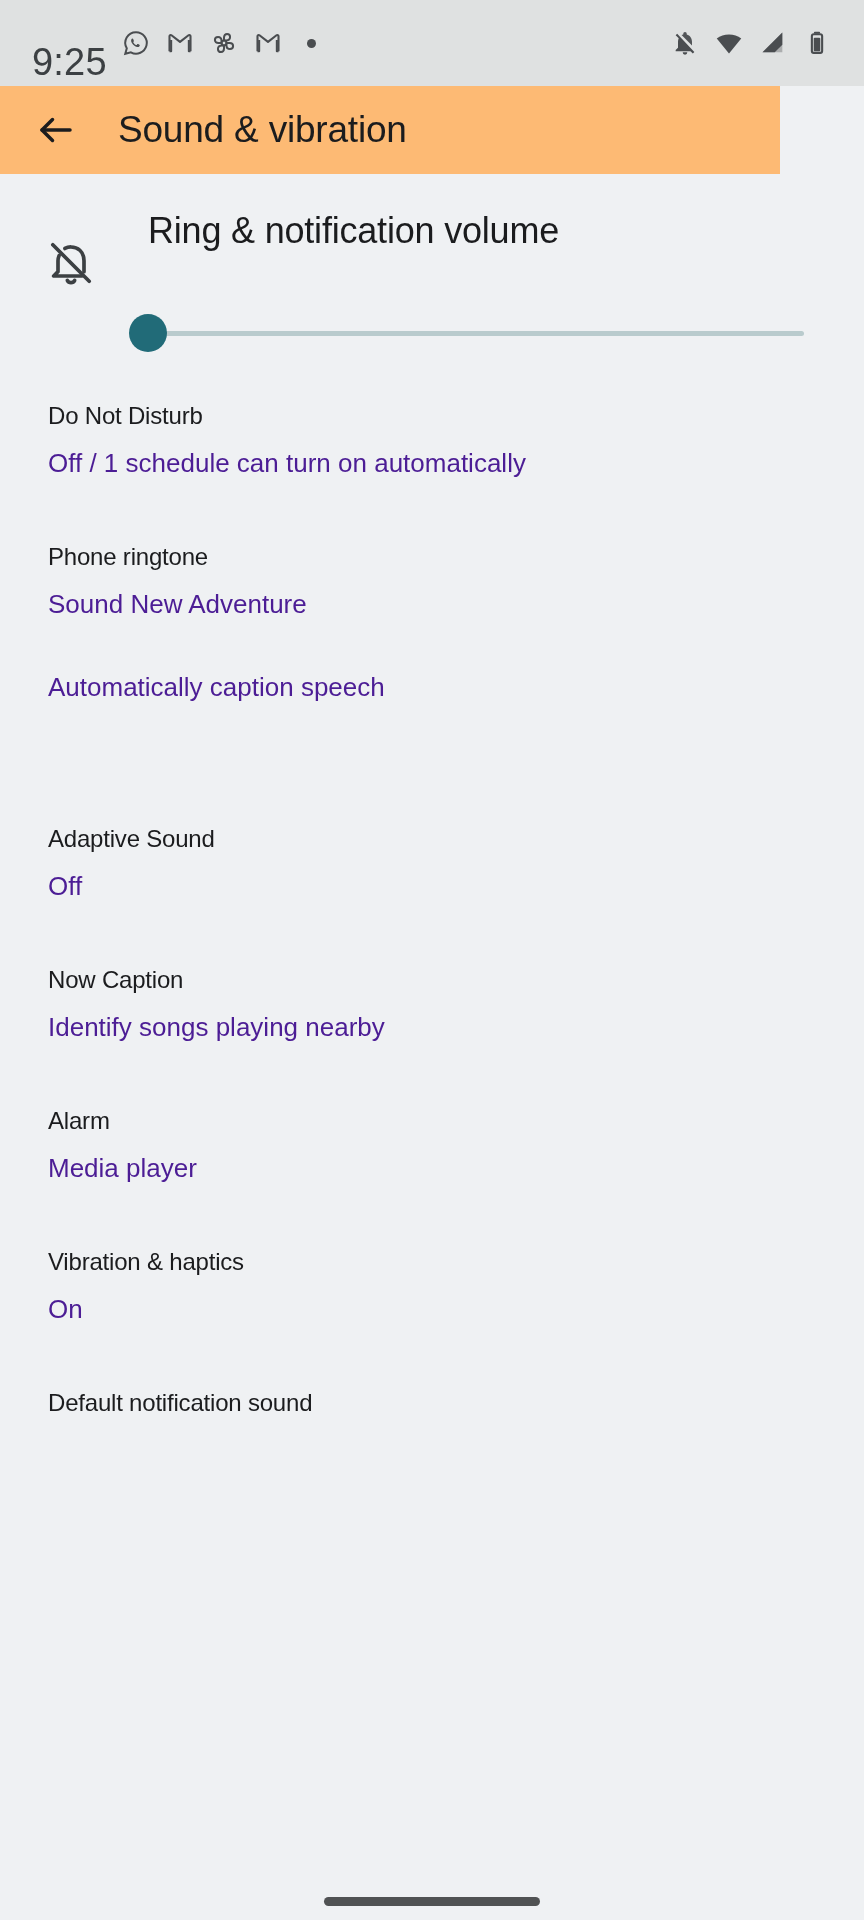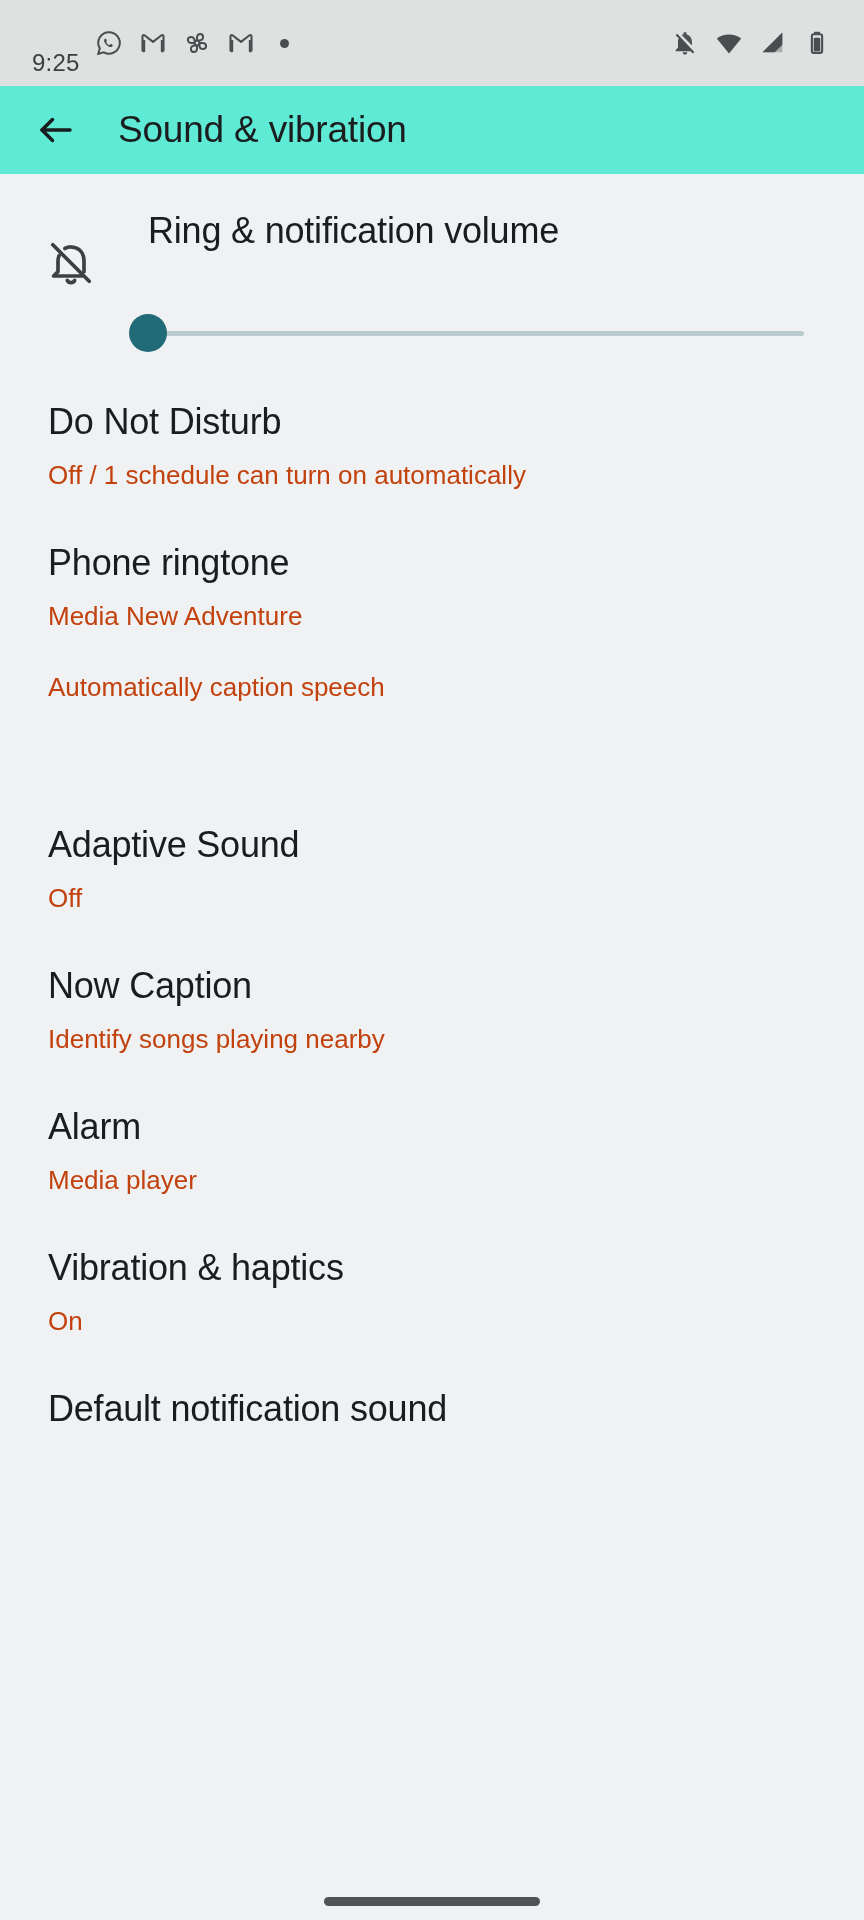--- a/index.html
+++ b/index.html
@@ -36,21 +36,21 @@
     justify-content: space-between;
     padding: 0 32px;
     box-sizing: border-box;
   }
   .status-left {
     display: flex;
     align-items: center;
     gap: 14px;
   }
   .status-clock {
-    font-size: 24px;
+    font-size: 38px;
     color: #3c4043;
     letter-spacing: 0.2px;
     font-family: "Liberation Sans", sans-serif;
     margin-top: 39px;
   }
   .status-right {
     display: flex;
     align-items: center;
     gap: 14px;
   }
@@ -68,23 +68,23 @@
     height: 9px;
     border-radius: 50%;
     background: #4a4d50;
     display: inline-block;
   }
 
   
   .app-bar {
     position: absolute;
     top: 86px; left: 0;
-    width: 864px;
+    width: 780px;
     height: 88px;
-    background: #5eead4;
+    background: #fdba74;
     display: flex;
     align-items: center;
     box-sizing: border-box;
   }
   .back-btn {
     width: 64px;
     height: 64px;
     margin-left: 24px;
     display: flex;
     align-items: center;
@@ -173,30 +173,30 @@
 
   
   .list-item {
     position: relative;
     padding: 0 0 0 48px;
     height: 141px;
     box-sizing: border-box;
     cursor: pointer;
   }
   .li-title {
-    font-size: 36px;
+    font-size: 24px;
     color: #1b1c1e;
     letter-spacing: -0.2px;
     line-height: 1;
     padding-top: 34px;
     white-space: nowrap;
   }
   .li-sub {
     font-size: 26px;
-    color: #c2410c;
+    color: #4c1d95;
     letter-spacing: 0;
     padding-top: 20px;
     white-space: nowrap;
   }
 
   
   .gesture-bar {
     position: absolute;
     left: 50%;
     bottom: 14px;
@@ -315,21 +315,21 @@
     </div>
 
 
     <div class="list-item">
       <div class="li-title">Do Not Disturb</div>
       <div class="li-sub">Off / 1 schedule can turn on automatically</div>
     </div>
 
     <div class="list-item">
       <div class="li-title">Phone ringtone</div>
-      <div class="li-sub">Media New Adventure</div>
+      <div class="li-sub">Sound New Adventure</div>
     </div>
 
     <div class="list-item">
       <div class="li-sub">Automatically caption speech</div>
     </div>
 
     <div class="list-item">
       <div class="li-title">Adaptive Sound</div>
       <div class="li-sub">Off</div>
     </div>

